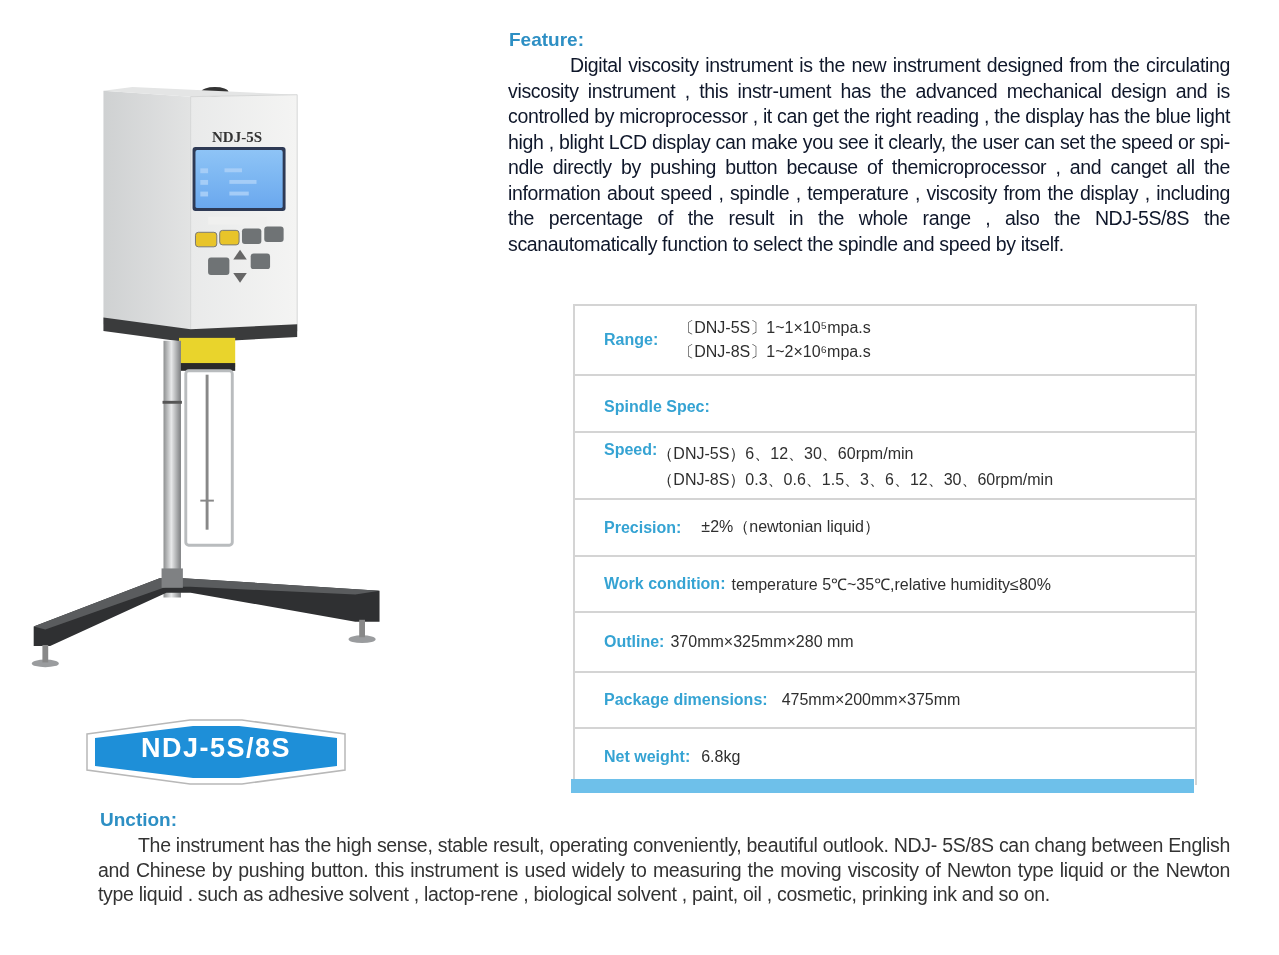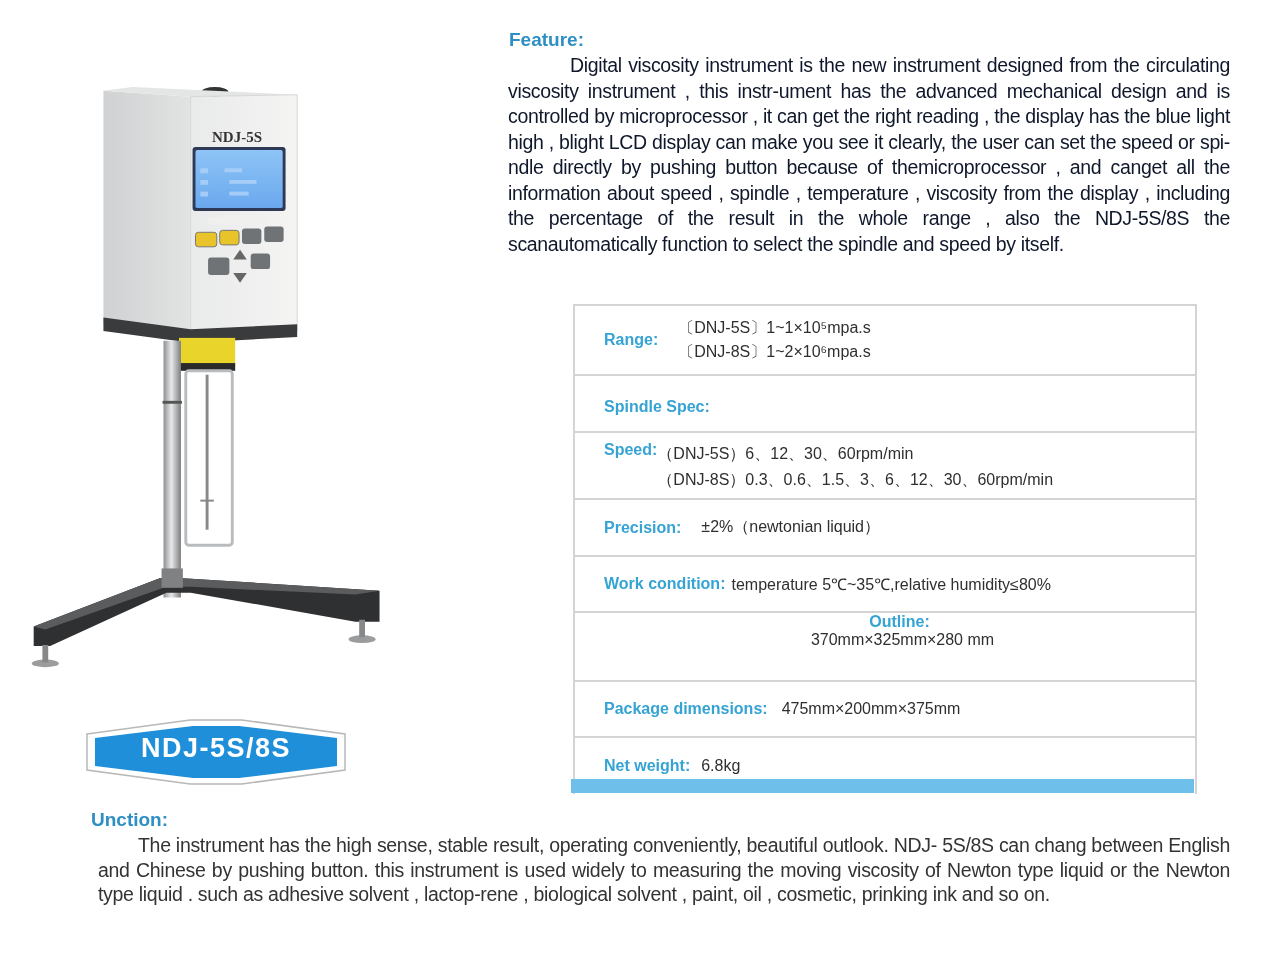--- a/index.html
+++ b/index.html
@@ -18,21 +18,21 @@
   
   .spec-table { left: 573px; top: 304px; width: 620px; border: 2px solid #d4d4d4; border-bottom: none; }
   .spec-row { border-bottom: 2px solid #d4d4d4; display: flex; align-items: center; box-sizing: border-box;
               padding-left: 29px; font-size: 16px; color: #2f2f2f; }
   .spec-label { color: #35a3d3; font-weight: bold; white-space: nowrap; }
   .spec-val { white-space: pre; }
   .spec-lines { display: flex; flex-direction: column; line-height: 24px; }
   .blue-bar { left: 571px; top: 779px; width: 623px; height: 14px; background: #6ec0ea; }
 
   
-  .unction-heading { left: 91px; top: 809px; font-size: 19px; font-weight: bold; color: #2d8fc4; }
+  .unction-heading { left: 100px; top: 809px; font-size: 19px; font-weight: bold; color: #2d8fc4; }
   .unction-body { left: 98px; top: 833px; width: 1132px; font-size: 19.5px; line-height: 24.5px;
                   color: #333; text-align: justify; letter-spacing: -0.3px; }
   .unction-body .indent { display: inline-block; width: 40px; }
 
   
   .badge { left: 85px; top: 718px; width: 262px; height: 68px; }
   .badge-text { left: 85px; top: 733px; width: 262px; text-align: center; font-size: 27px; font-weight: bold;
                 color: #ffffff; letter-spacing: 1.5px; }
 
   
@@ -145,21 +145,21 @@
     </span>
   </div>
   <div class="spec-row" style="height:57px;">
     <span class="spec-label">Precision:</span>
     <span class="spec-val" style="margin-left:20px;">±2%（newtonian liquid）</span>
   </div>
   <div class="spec-row" style="height:56px;">
     <span class="spec-label">Work condition:</span>
     <span class="spec-val" style="margin-left:6px;">temperature 5℃~35℃,relative humidity≤80%</span>
   </div>
-  <div class="spec-row" style="height:69px;flex-direction:column;">
+  <div class="spec-row" style="height:60px;">
     <span class="spec-label">Outline:</span>
     <span class="spec-val" style="margin-left:6px;">370mm×325mm×280 mm</span>
   </div>
   <div class="spec-row" style="height:56px;">
     <span class="spec-label">Package dimensions:</span>
     <span class="spec-val" style="margin-left:14px;">475mm×200mm×375mm</span>
   </div>
   <div class="spec-row" style="height:56px; border-bottom:none;">
     <span class="spec-label">Net weight:</span>
     <span class="spec-val" style="margin-left:11px;">6.8kg</span>

